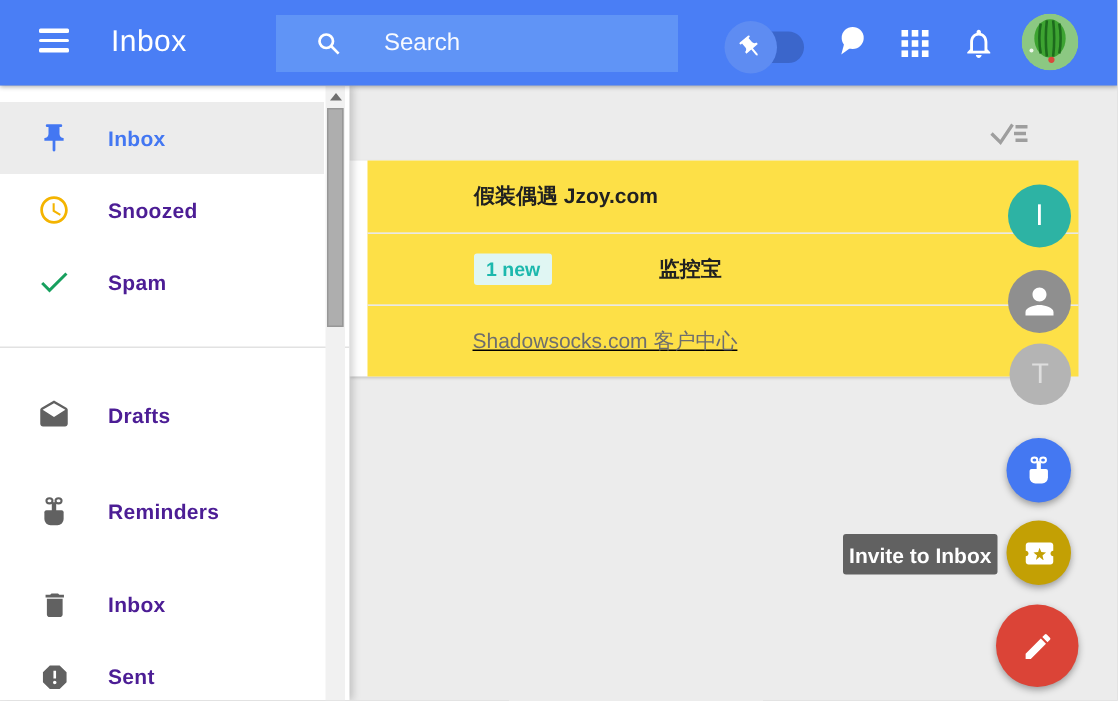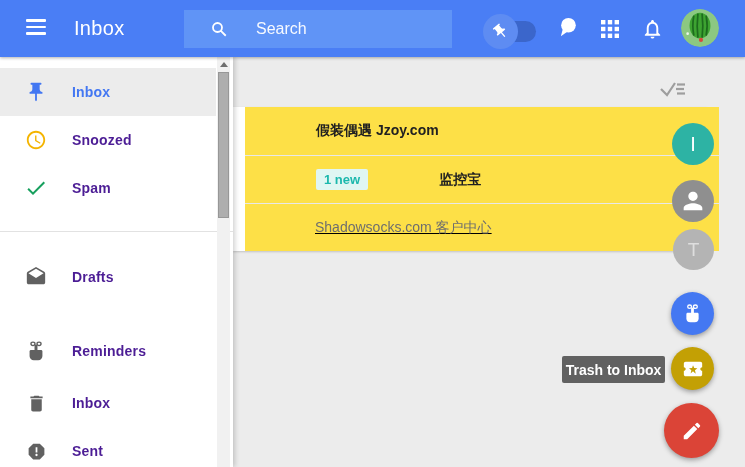--- a/index.html
+++ b/index.html
@@ -182,21 +182,21 @@
     <div class="nav-item" style="top:196px">
       <span class="nicon">
         <svg width="22" height="22" viewBox="0 0 24 24">
           <path fill="#616161" d="M21.99 8c0-.72-.37-1.35-.94-1.7L12 1 2.95 6.3C2.38 6.65 2 7.28 2 8v10c0 1.1.9 2 2 2h16c1.1 0 2-.9 2-2l-.01-10zM12 13 3.74 7.84 12 3l8.26 4.84L12 13z"></path>
         </svg>
       </span>
       <span class="nlabel">Drafts</span>
     </div>
 
 
-    <div class="nav-item" style="top:270px">
+    <div class="nav-item" style="top:260px">
       <span class="nicon">
         <svg width="22" height="22" viewBox="0 0 24 24">
           <g fill="#616161">
             <rect x="10.4" y="5" width="3.2" height="9" rx="1.6"></rect>
             <path d="M6.5 11h11c.8 0 1.5.7 1.5 1.5v5A4.5 4.5 0 0 1 14.5 22h-5A4.5 4.5 0 0 1 5 17.5v-5C5 11.7 5.7 11 6.5 11z"></path>
           </g>
           <g fill="none" stroke="#616161" stroke-width="1.5">
             <ellipse cx="8.7" cy="4.2" rx="2.2" ry="1.9"></ellipse>
             <ellipse cx="15.3" cy="4.2" rx="2.2" ry="1.9"></ellipse>
           </g>
@@ -280,21 +280,21 @@
       </svg>
     </div>
 
     <div class="fab fab-invite">
       <svg width="22" height="22" viewBox="0 0 24 24">
         <path fill="#fff" fill-rule="evenodd" d="M20 12c0-1.1.9-2 2-2V6c0-1.1-.9-2-2-2H4c-1.1 0-1.99.9-1.99 2v4c1.1 0 1.99.9 1.99 2s-.89 2-1.99 2L2 18c0 1.1.9 2 2 2h16c1.1 0 2-.9 2-2v-4c-1.1 0-2-.9-2-2zm-5.42 4.8L12 14.5l-2.58 2.3.79-3.32-2.58-2.23 3.4-.29L12 7.8l1.34 3.16 3.4.29-2.58 2.23.79 3.32z"></path>
       </svg>
     </div>
 
     <div class="tooltip">
-      <span>Trash to Inbox</span>
+      <span>Invite to Inbox</span>
     </div>
 
     <div class="fab fab-compose">
       <svg width="22" height="22" viewBox="0 0 24 24">
         <path fill="#fff" d="M3 17.25V21h3.75L17.81 9.94l-3.75-3.75L3 17.25zM20.71 7.04c.39-.39.39-1.02 0-1.41l-2.34-2.34a.996.996 0 0 0-1.41 0l-1.83 1.83 3.75 3.75 1.83-1.83z"></path>
       </svg>
     </div>
 
   </main>
 </div>

